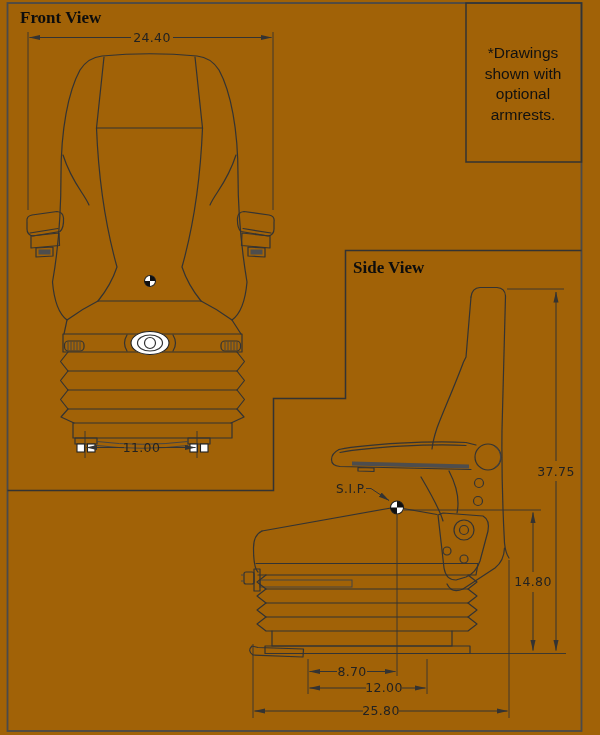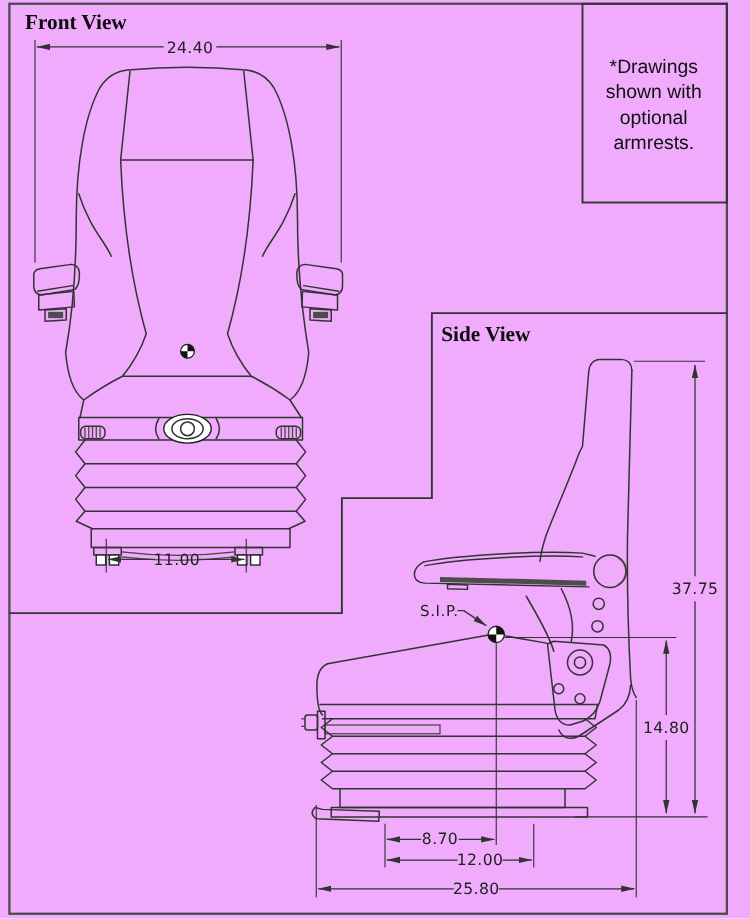--- a/index.html
+++ b/index.html
@@ -1,16 +1,16 @@
 <!DOCTYPE html>
 <html><head>
 <meta charset="utf-8">
 <style>
   html,body{margin:0;padding:0;background:#ffffff;}
-  .canvas{position:relative;width:600px;height:735px;background:#f0abfc;overflow:hidden;
+  .canvas{position:relative;width:600px;height:735px;background:#a16207;overflow:hidden;
           font-family:"Liberation Sans",sans-serif;}
   svg{display:block;}
   .ln{stroke:#333;stroke-width:1.2;fill:none;stroke-linejoin:round;stroke-linecap:round;}
   .ln-thin{stroke:#444;stroke-width:1;fill:none;}
   .border{stroke:#4a4a4a;stroke-width:1.8;fill:none;}
   .divider{stroke:#333;stroke-width:1.5;fill:none;}
   .dimln{stroke:#333;stroke-width:1;fill:none;}
   .extln{stroke:#333;stroke-width:0.9;fill:none;}
   .darkfill{fill:#4d4d4d;stroke:none;}
   .blackfill{fill:#111;stroke:none;}

